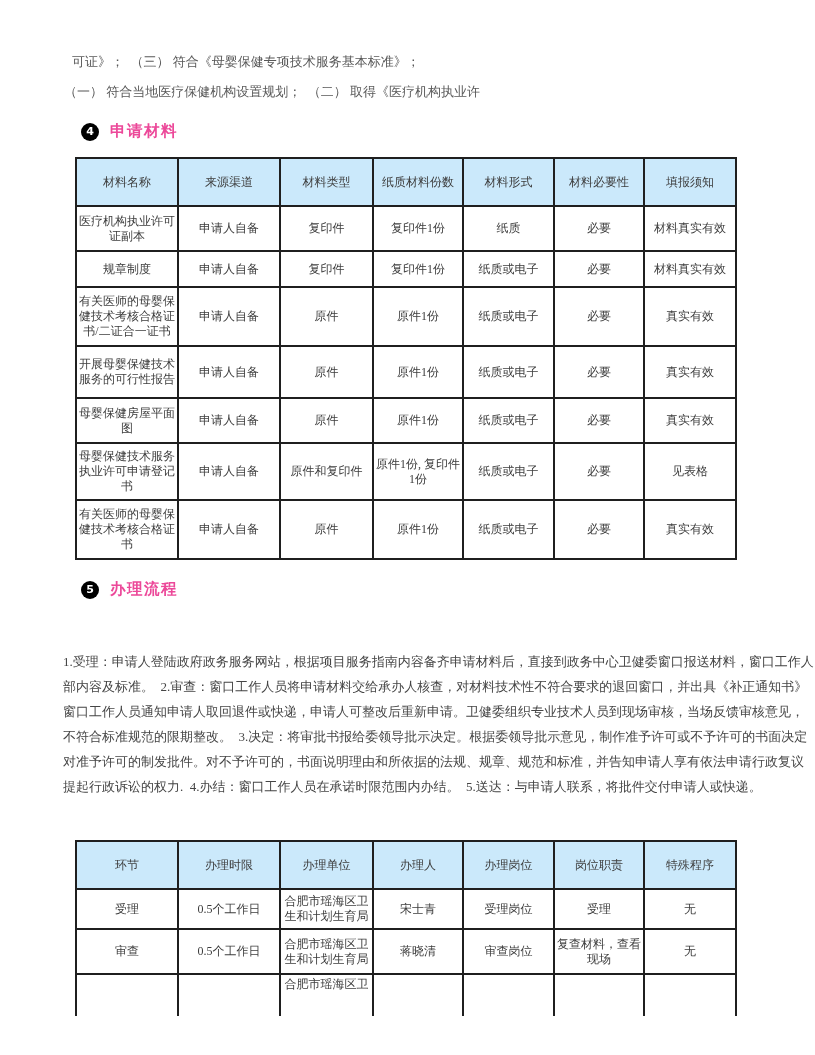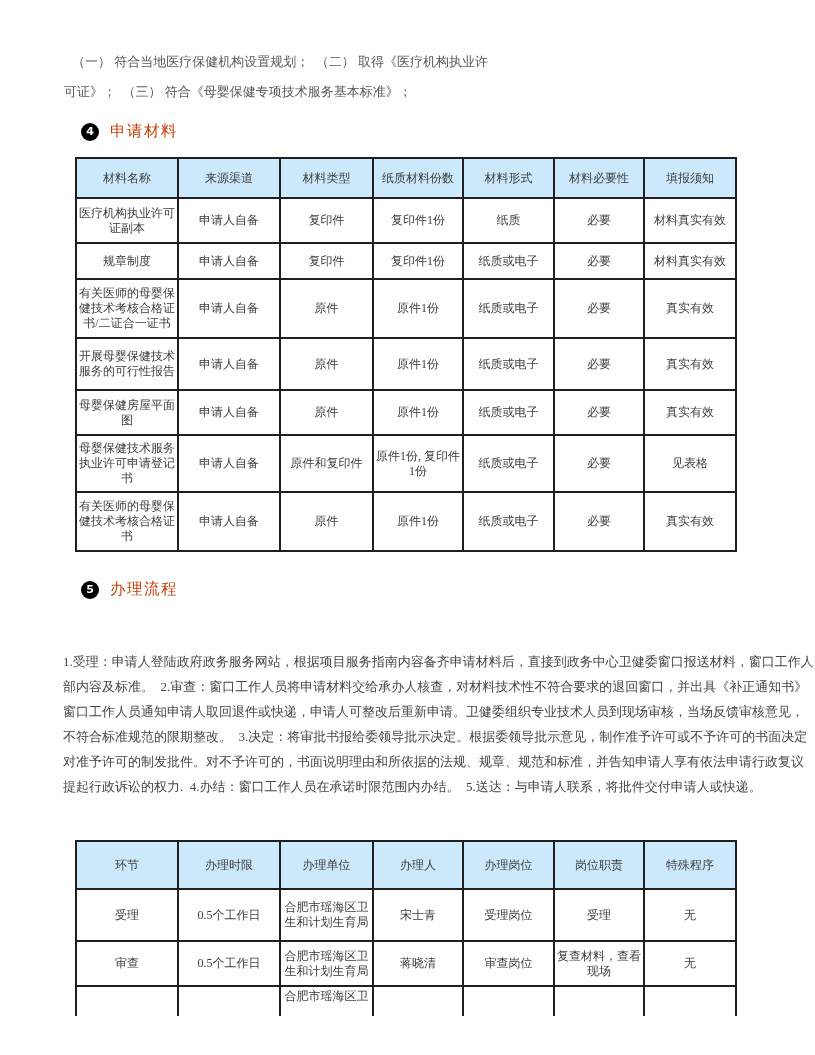--- a/index.html
+++ b/index.html
@@ -39,21 +39,21 @@
   #sec5 { top: 580px; }
   .badge {
     width: 18px; height: 18px; border-radius: 50%;
     background: var(--badge-bg); color: #fff;
     font-family: "DejaVu Sans", sans-serif;
     font-size: 11px; font-weight: bold;
     display: flex; align-items: center; justify-content: center;
     flex: 0 0 auto;
   }
   .section-title {
-    font-size: 15.5px; font-weight: normal; color: #c2410c;
+    font-size: 15.5px; font-weight: bold; color: #ec4899;
     letter-spacing: 1.5px; white-space: pre;
   }
 
   
   table {
     border-collapse: collapse; table-layout: fixed;
     width: 660px;
     background: #fff;
   }
   th, td {
@@ -81,41 +81,41 @@
     position: absolute; left: 63px; top: 649px;
     width: 752px; overflow: hidden;
     color: var(--text-para); font-size: 13px;
   }
   .process-text .pline { height: 25px; line-height: 25px; white-space: pre; overflow: hidden; }
 </style>
 </head>
 <body>
 
 <div class="intro" id="intro-block">
+    <div class="line">可证》；  （三） 符合《母婴保健专项技术服务基本标准》；</div>
     <div class="line">（一） 符合当地医疗保健机构设置规划；  （二） 取得《医疗机构执业许</div>
-    <div class="line">可证》；  （三） 符合《母婴保健专项技术服务基本标准》；</div>
   </div>
 
 <div class="section-heading" id="sec4">
   <span class="badge">4</span>
   <span class="section-title">申请材料</span>
 </div>
 
 <table id="materials-table">
     <colgroup>
       <col style="width: 102px;">
       <col style="width: 102px;">
       <col style="width: 93px;">
       <col style="width: 90px;">
       <col style="width: 91px;">
       <col style="width: 90px;">
       <col style="width: 92px;">
     </colgroup>
     <thead>
-      <tr style="height: 40px;">
+      <tr style="height: 48px;">
         <th>材料名称</th>
         <th>来源渠道</th>
         <th>材料类型</th>
         <th>纸质材料份数</th>
         <th>材料形式</th>
         <th>材料必要性</th>
         <th>填报须知</th>
       </tr>
     </thead>
     <tbody>
@@ -215,21 +215,21 @@
           <th>环节</th>
           <th>办理时限</th>
           <th>办理单位</th>
           <th>办理人</th>
           <th>办理岗位</th>
           <th>岗位职责</th>
           <th>特殊程序</th>
         </tr>
       </thead>
       <tbody>
-        <tr style="height: 52px;">
+        <tr style="height: 40px;">
           <td>受理</td>
           <td>0.5个工作日</td>
           <td>合肥市瑶海区卫生和计划生育局</td>
           <td>宋士青</td>
           <td>受理岗位</td>
           <td>受理</td>
           <td>无</td>
         </tr>
         <tr style="height: 45px;">
           <td>审查</td>

